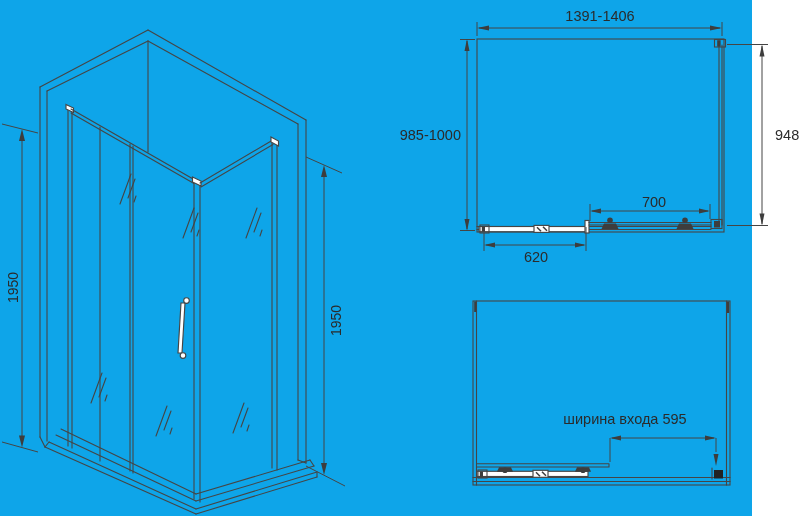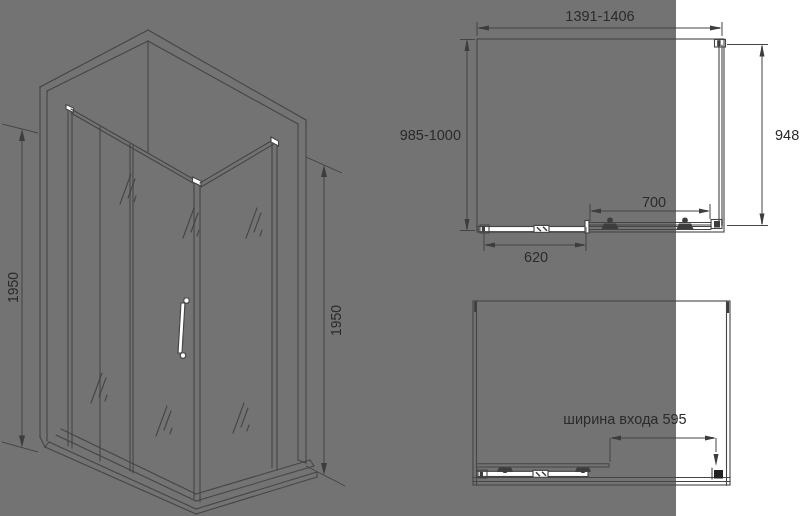--- a/index.html
+++ b/index.html
@@ -6,23 +6,23 @@
     margin: 0;
     padding: 0;
     background: #ffffff;
     width: 800px;
     height: 516px;
     overflow: hidden;
     font-family: "Liberation Sans", sans-serif;
   }
   .stage {
     position: relative;
-    width: 676px;
+    width: 752px;
     height: 516px;
-    background: #737373;
+    background: #0ea5e9;
   }
   svg { display: block; }
   .ln   { fill: none; stroke: #454545; stroke-width: 1.1; stroke-linecap: round; }
   .fillw{ fill: #ffffff; stroke: #454545; stroke-width: 1.15; }
   .dark { fill: #3d3d3d; stroke: none; }
   .dim  { fill: none; stroke: #454545; stroke-width: 1; }
   .arr  { fill: #3d3d3d; stroke: none; }
   .lbl  { fill: #2b2b2b; font-family: "Liberation Sans", sans-serif; font-size: 14.5px; }
   .lblv { fill: #2b2b2b; font-family: "Liberation Sans", sans-serif; font-size: 14px; }
 </style>

